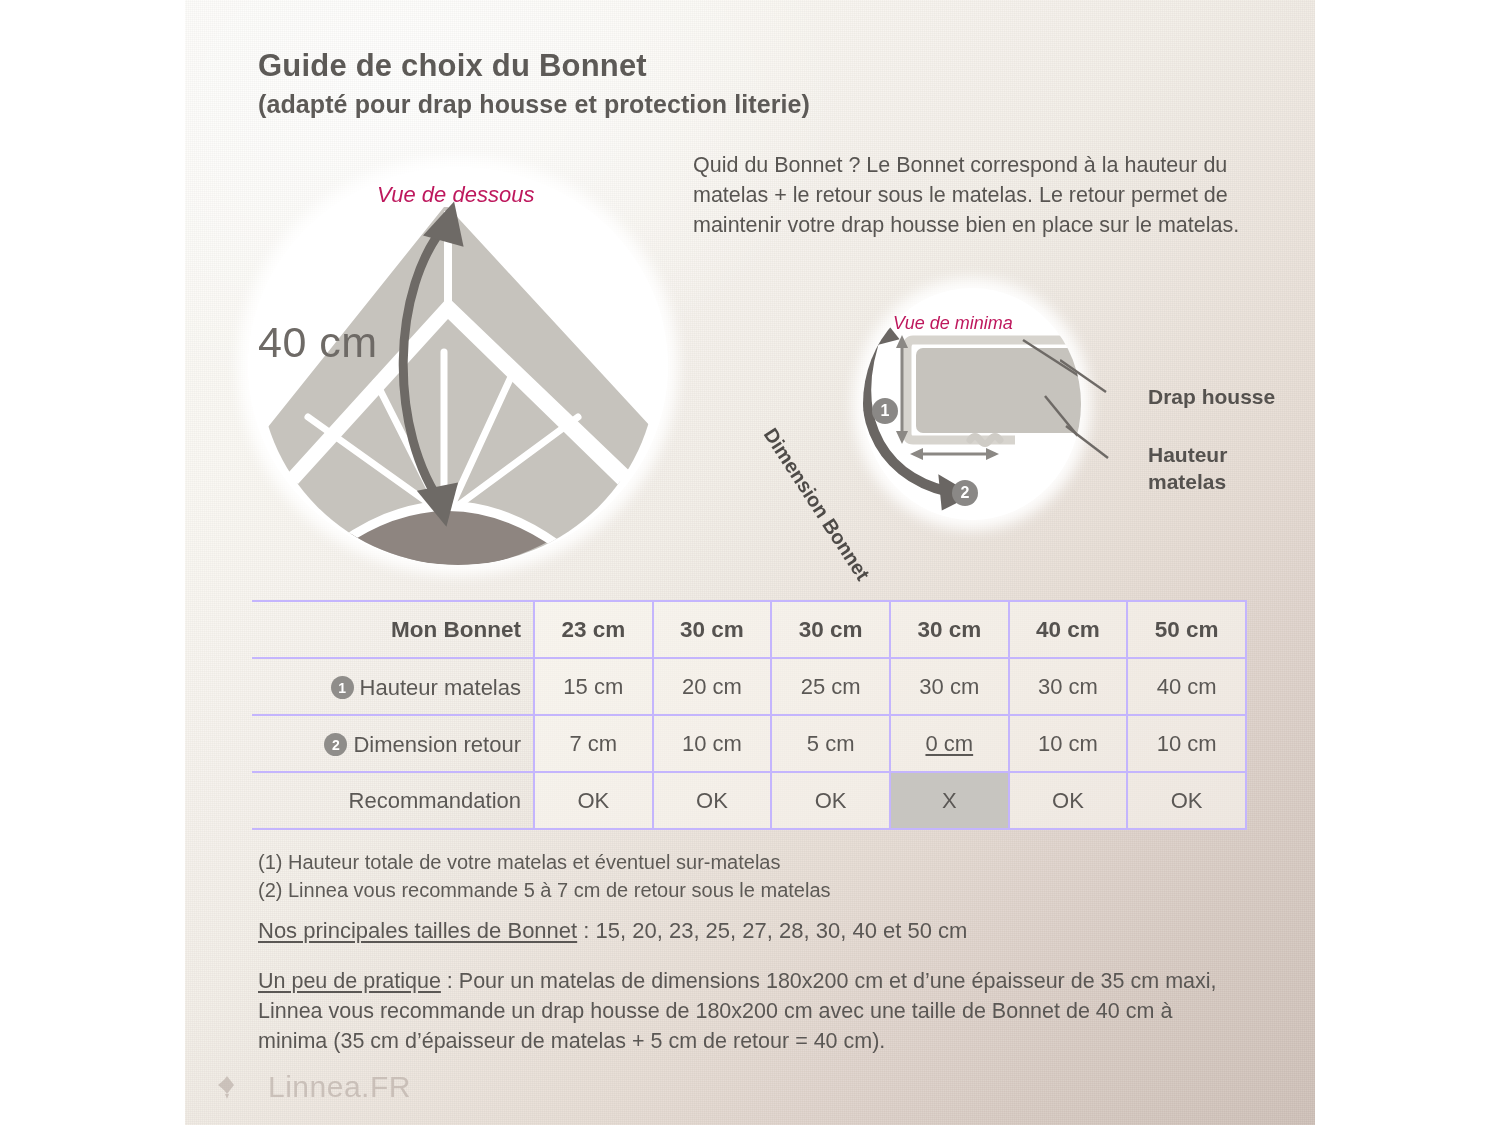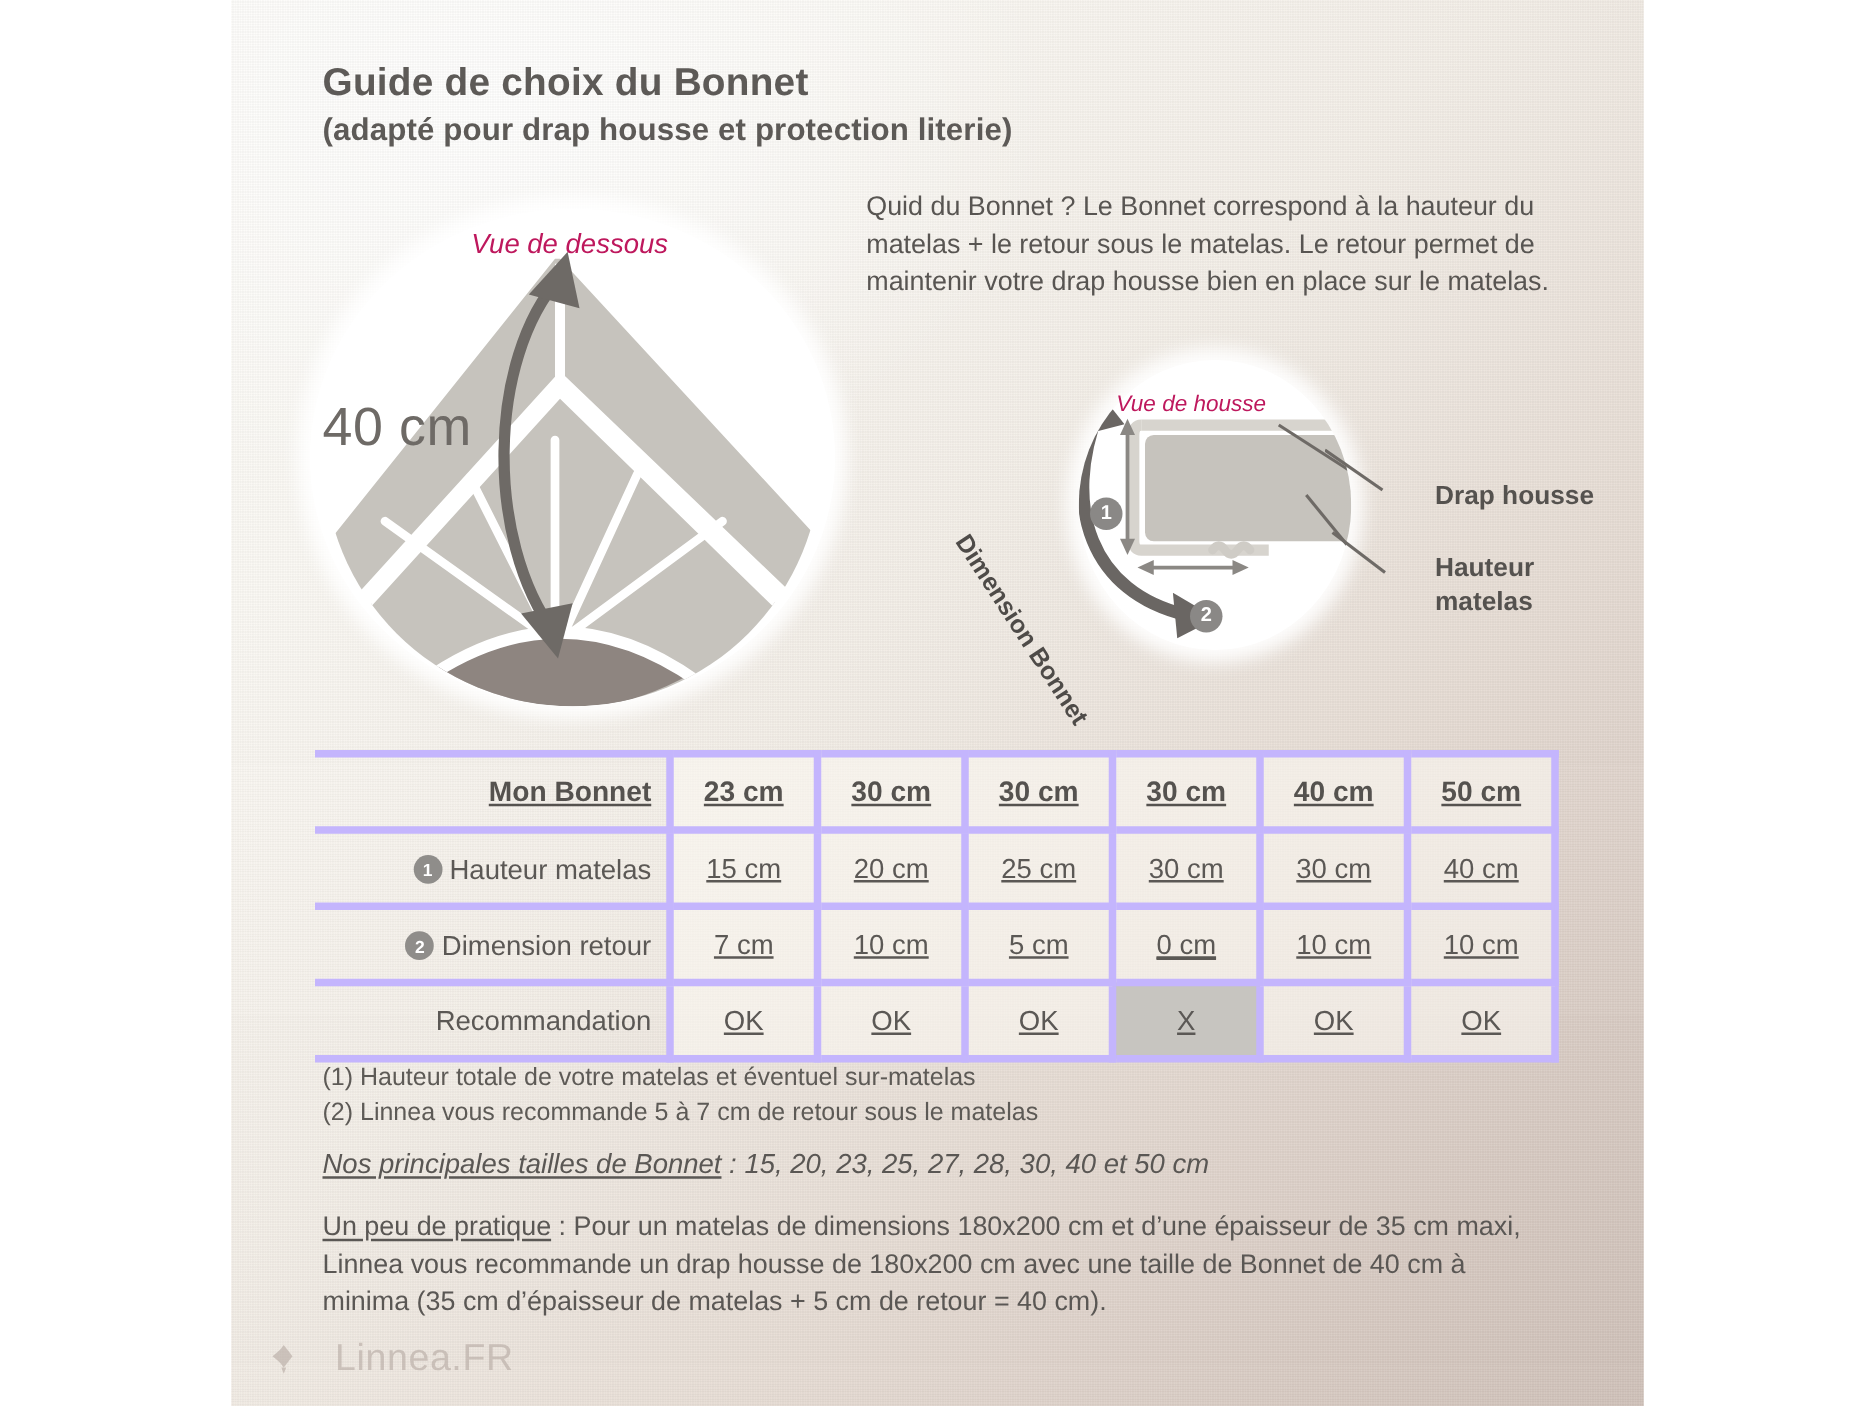--- a/index.html
+++ b/index.html
@@ -83,44 +83,43 @@
   }
   #badge-c1{left:872px;top:398px;width:26px;height:26px;font-size:16px;}
   #badge-c2{left:952px;top:480px;width:26px;height:26px;font-size:16px;}
 
   
   #table-wrap{position:absolute;left:252px;top:600px;width:995px;}
   table{border-collapse:collapse;width:995px;table-layout:fixed;}
   table td{
     height:53px;text-align:center;vertical-align:middle;
     font-size:22px;color:#5b5855;
-    border:6px solid #c4b5fd;
+    border:2px solid #c4b5fd;
     background:rgba(250,247,241,.62);
-    text-decoration:underline;
   }
   table td.rowhead{
     background:transparent;border-left:none;text-align:right;
     padding-right:12px;position:relative;
   }
   thead td{font-weight:bold;font-size:22.5px;color:#55524f;}
   thead td.rowhead{font-weight:bold;}
   td.bad{background:#c7c5c0;}
   .under{text-decoration:underline;text-underline-offset:3px;}
   .badge-t{
     display:inline-flex;align-items:center;justify-content:center;
     width:23px;height:23px;border-radius:50%;background:#8f8d8a;color:#fff;
     font-size:14px;font-weight:bold;margin-right:6px;vertical-align:-4px;
   }
   .rowhead-inner{display:inline-flex;align-items:center;}
 
   
   .fn{position:absolute;font-size:20px;color:#5d5a56;line-height:28px;white-space:nowrap;}
   #fn1{left:258px;top:848px;}
   #fn2{left:258px;top:876px;}
-  #sizes{position:absolute;left:258px;top:918px;font-size:22px;color:#5a5754;white-space:nowrap;font-style:italic;}
+  #sizes{position:absolute;left:258px;top:918px;font-size:22px;color:#5a5754;white-space:nowrap;}
   #practice{position:absolute;left:258px;top:966px;width:980px;font-size:21.5px;line-height:30px;color:#5a5754;}
 
   
   #logo{position:absolute;left:216px;top:1070px;display:flex;align-items:center;gap:28px;opacity:.62;}
   #logo-text{font-size:30px;color:#b7aba4;letter-spacing:.5px;}
 </style>
 </head>
 <body>
 
 <div id="canvas">
@@ -198,21 +197,21 @@
         <polygon points="10,16 -6,60 34,54" fill="#6a6663" transform="rotate(-6 10 28)"></polygon>
         <polygon points="110,206 74,188 80,224" fill="#6a6663" transform="rotate(4 100 206)"></polygon>
       </g>
 
       <g stroke="#6e6a66" stroke-width="2.5">
         <line x1="160" y1="52" x2="216" y2="88"></line>
         <line x1="182" y1="108" x2="218" y2="152"></line>
       </g>
     </svg>
   </div>
-  <div id="vue2" class="vue-label">Vue de housse</div>
+  <div id="vue2" class="vue-label">Vue de minima</div>
   <div id="badge-c1" class="badge">1</div>
   <div id="badge-c2" class="badge">2</div>
   <div id="dim-bonnet">Dimension Bonnet</div>
 
   <svg style="position:absolute;left:1060px;top:330px;" width="60" height="160">
     <line x1="0" y1="30" x2="46" y2="62" stroke="#6e6a66" stroke-width="2.5"></line>
     <line x1="6" y1="96" x2="48" y2="128" stroke="#6e6a66" stroke-width="2.5"></line>
   </svg>
 
   <div id="lbl-drap" class="lead-label">Drap housse</div>

